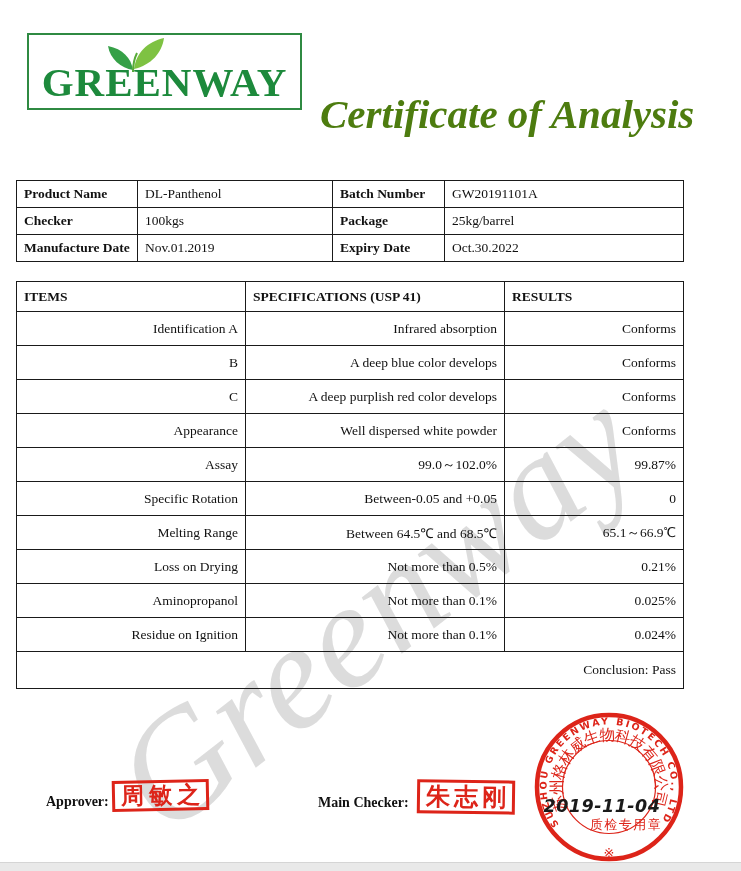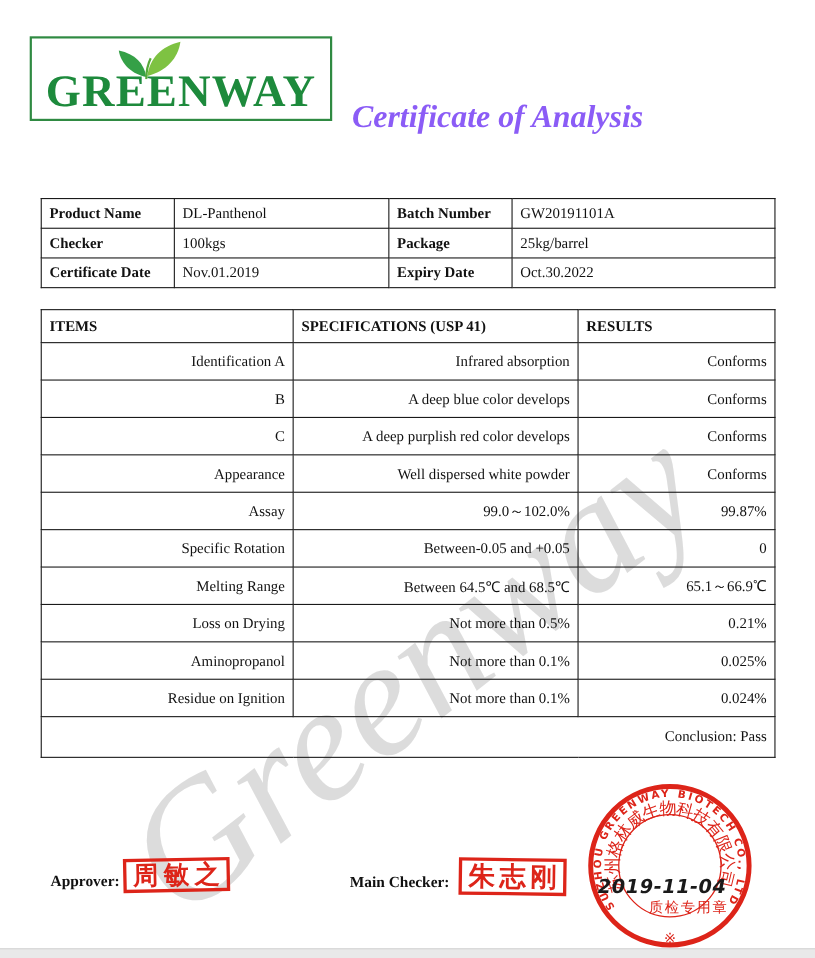--- a/index.html
+++ b/index.html
@@ -14,25 +14,25 @@
     font-family:"Liberation Serif",serif;white-space:nowrap;}
 
   
   #logo-box{position:absolute;left:27px;top:33px;width:275px;height:77px;
     border:2px solid #2f8a42;background:#fff;z-index:2;
     display:flex;align-items:flex-end;justify-content:center;padding-bottom:5px;box-sizing:border-box;}
   #logo-text{font-size:41px;font-weight:bold;color:#1d8a3c;letter-spacing:1px;line-height:1;}
   #leaf{position:absolute;left:74px;top:1px;}
 
   
-  #title{position:absolute;left:320px;top:90px;font-size:29px;font-weight:bold;
-    font-style:italic;color:#8b5cf6;z-index:2;white-space:nowrap;}
-
-  
-  table{border-collapse:collapse;table-layout:fixed;position:absolute;left:37px;
+  #title{position:absolute;left:320px;top:90px;font-size:41px;font-weight:bold;
+    font-style:italic;color:#4d7c0f;z-index:2;white-space:nowrap;}
+
+  
+  table{border-collapse:collapse;table-layout:fixed;position:absolute;left:16px;
     background:transparent;z-index:2;}
   td,th{border:1.5px solid #1a1a1a;font-size:13.5px;padding:2px 7px;
     vertical-align:middle;text-align:left;overflow:hidden;white-space:nowrap;}
   th{font-weight:bold;}
   #info-table{top:180px;width:667px;}
   #info-table td{height:22px;}
   #info-table .lbl{font-weight:bold;}
   #spec-table{top:281px;width:667px;border-radius:10px;}
   #spec-table th{height:25px;}
   #spec-table td{height:29px;text-align:right;}
@@ -98,21 +98,21 @@
       <td class="lbl">Batch Number</td>
       <td>GW20191101A</td>
     </tr>
     <tr>
       <td class="lbl">Checker</td>
       <td>100kgs</td>
       <td class="lbl">Package</td>
       <td>25kg/barrel</td>
     </tr>
     <tr>
-      <td class="lbl">Certificate Date</td>
+      <td class="lbl">Manufacture Date</td>
       <td>Nov.01.2019</td>
       <td class="lbl">Expiry Date</td>
       <td>Oct.30.2022</td>
     </tr>
   </tbody>
     </table>
 
   <table id="spec-table">
     <colgroup>
         <col style="width:229px">

